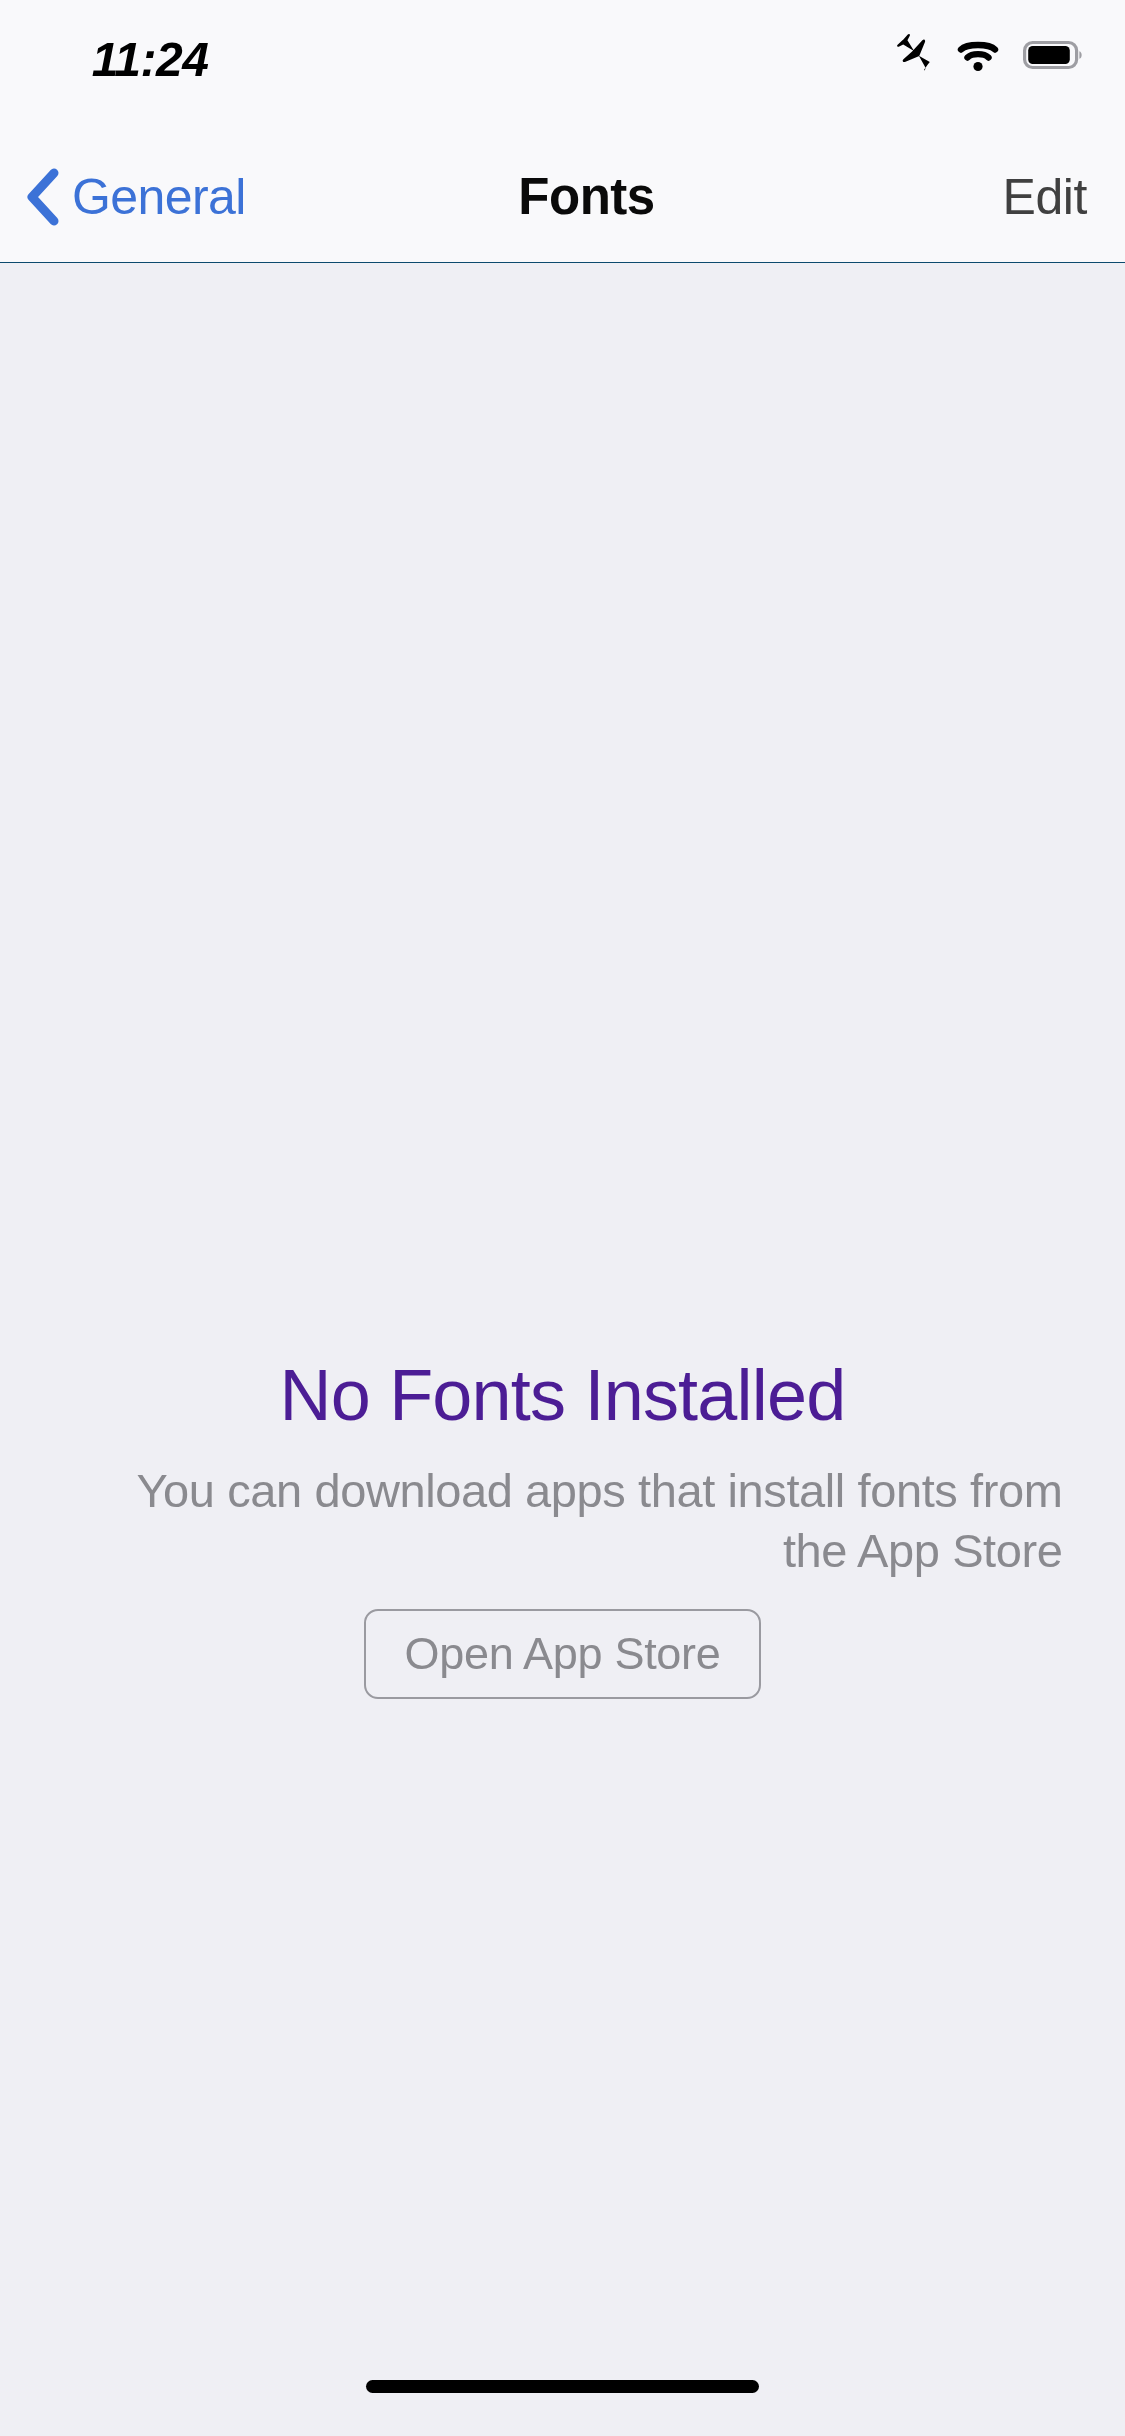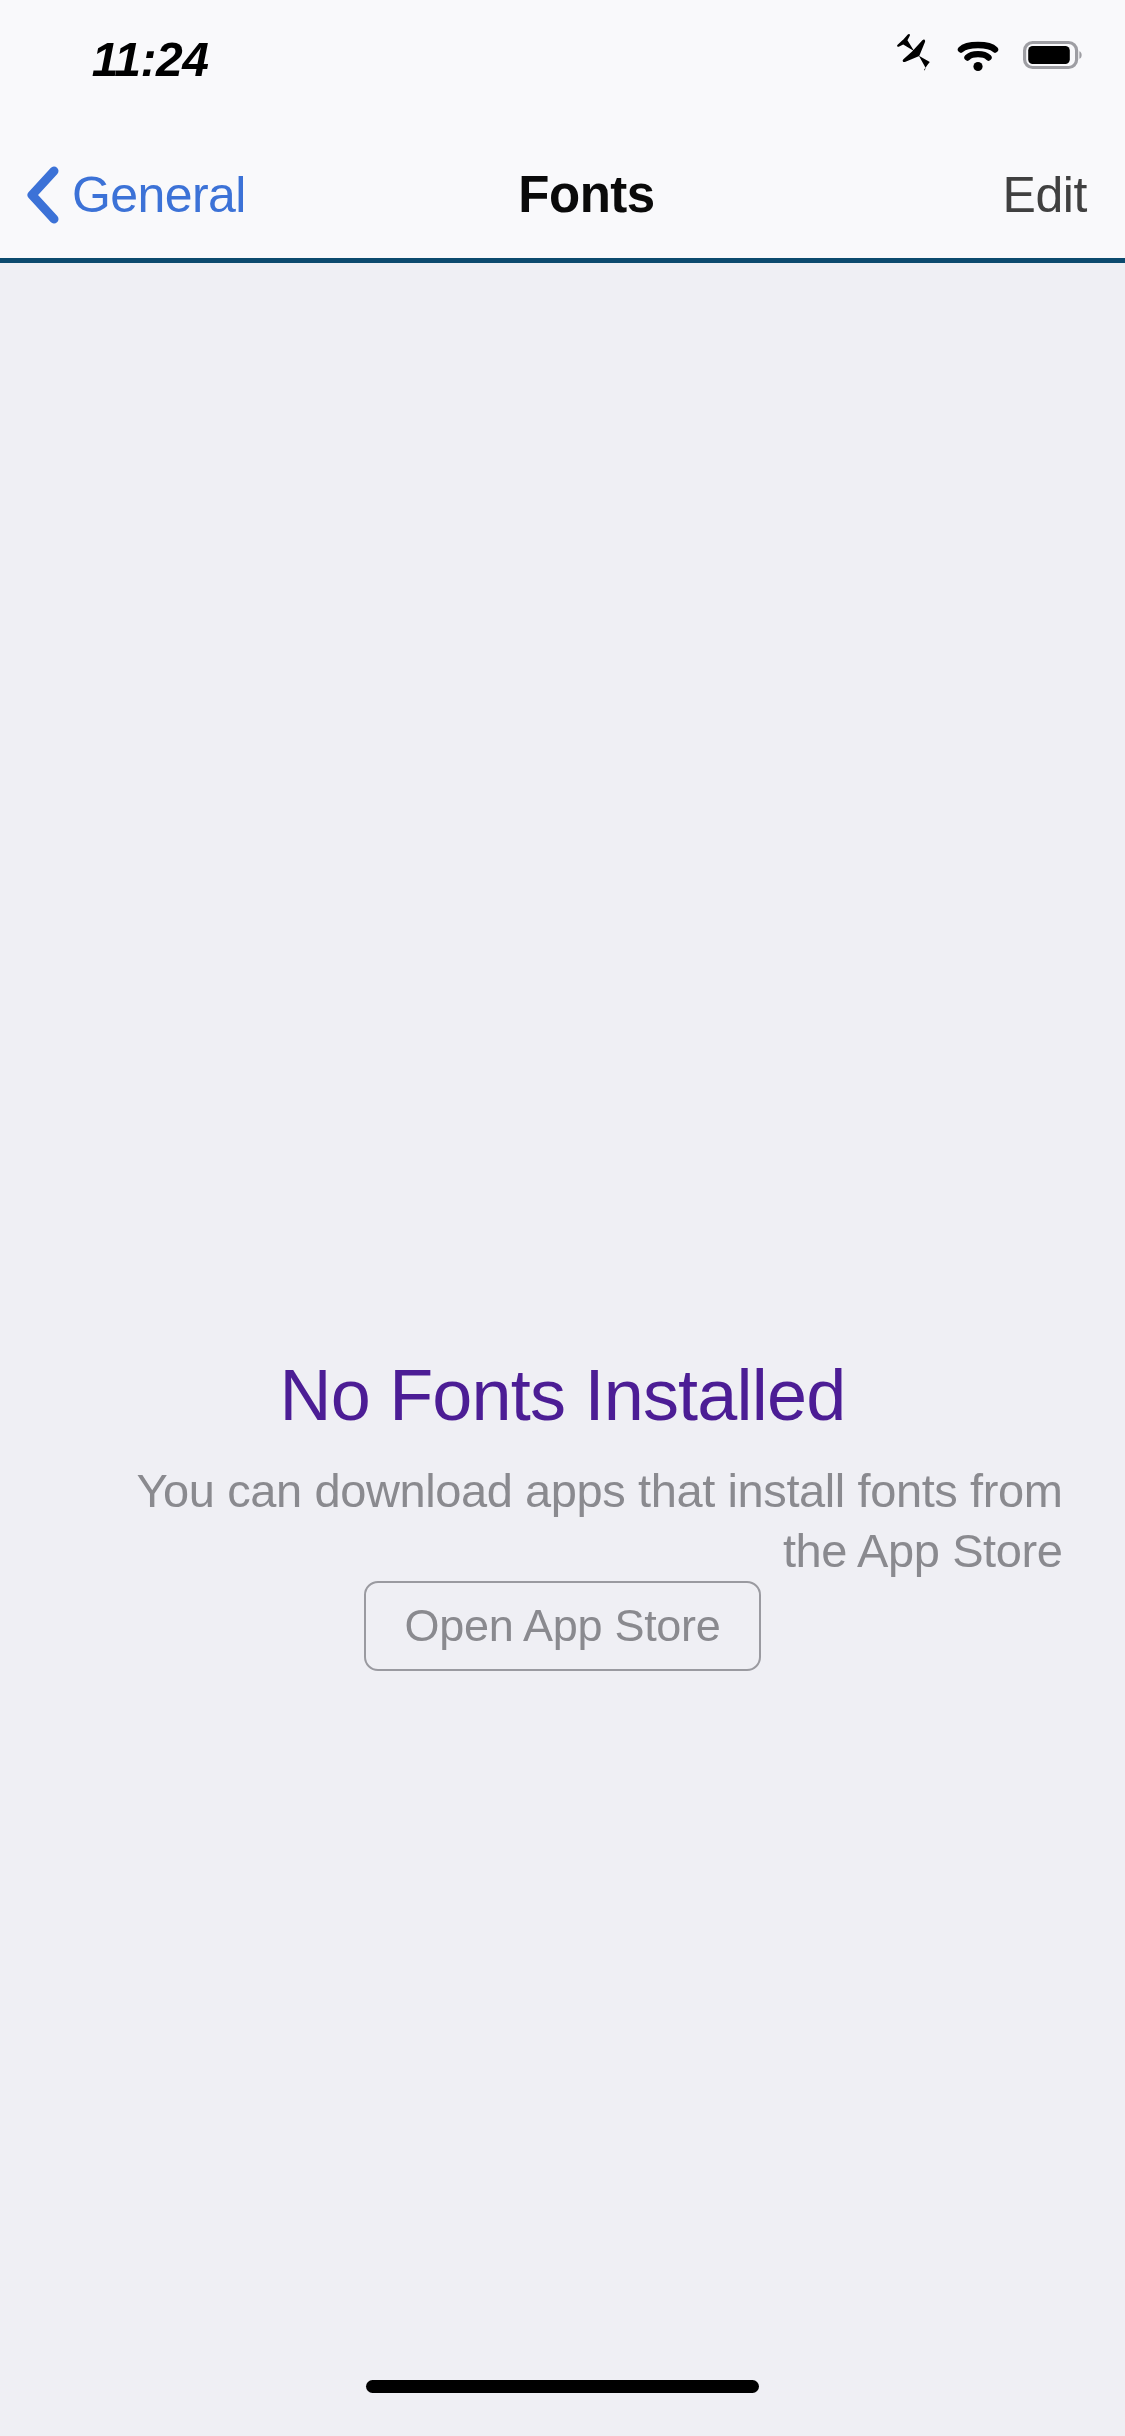--- a/index.html
+++ b/index.html
@@ -47,21 +47,21 @@
   .icon-airplane { width:46px; height:46px; display:block; }
   .icon-wifi     { width:46px; height:46px; display:block; }
   .icon-battery  { width:62px; height:46px; display:block; }
 
   
   .nav-bar {
     position:relative;
     flex:0 0 131px;
     height:131px;
     background:#F9F9FB;
-    border-bottom:5px solid #0c4a6e;
+    border-bottom:1px solid #0c4a6e;
   }
   .nav-back {
     position:absolute;
     left:24px; top:0; bottom:1px;
     display:flex;
     align-items:center;
     gap:10px;
     cursor:pointer;
     padding-right:14px;
   }
@@ -119,20 +119,21 @@
   .empty-subtitle {
     margin-top:24px;
     font-size:47px;
     color:#8A8A8F;
     line-height:60px;
     text-align:right;
     letter-spacing:-0.4px;
     max-width:1000px;
   }
   .open-app-store-button {
+    margin-top:28px;
     min-width:276px;
     height:90px;
     padding:0 38px;
     display:flex;
     align-items:center;
     justify-content:center;
     background:transparent;
     border:2px solid #9A9AA0;
     border-radius:14px;
     font-size:45px;

